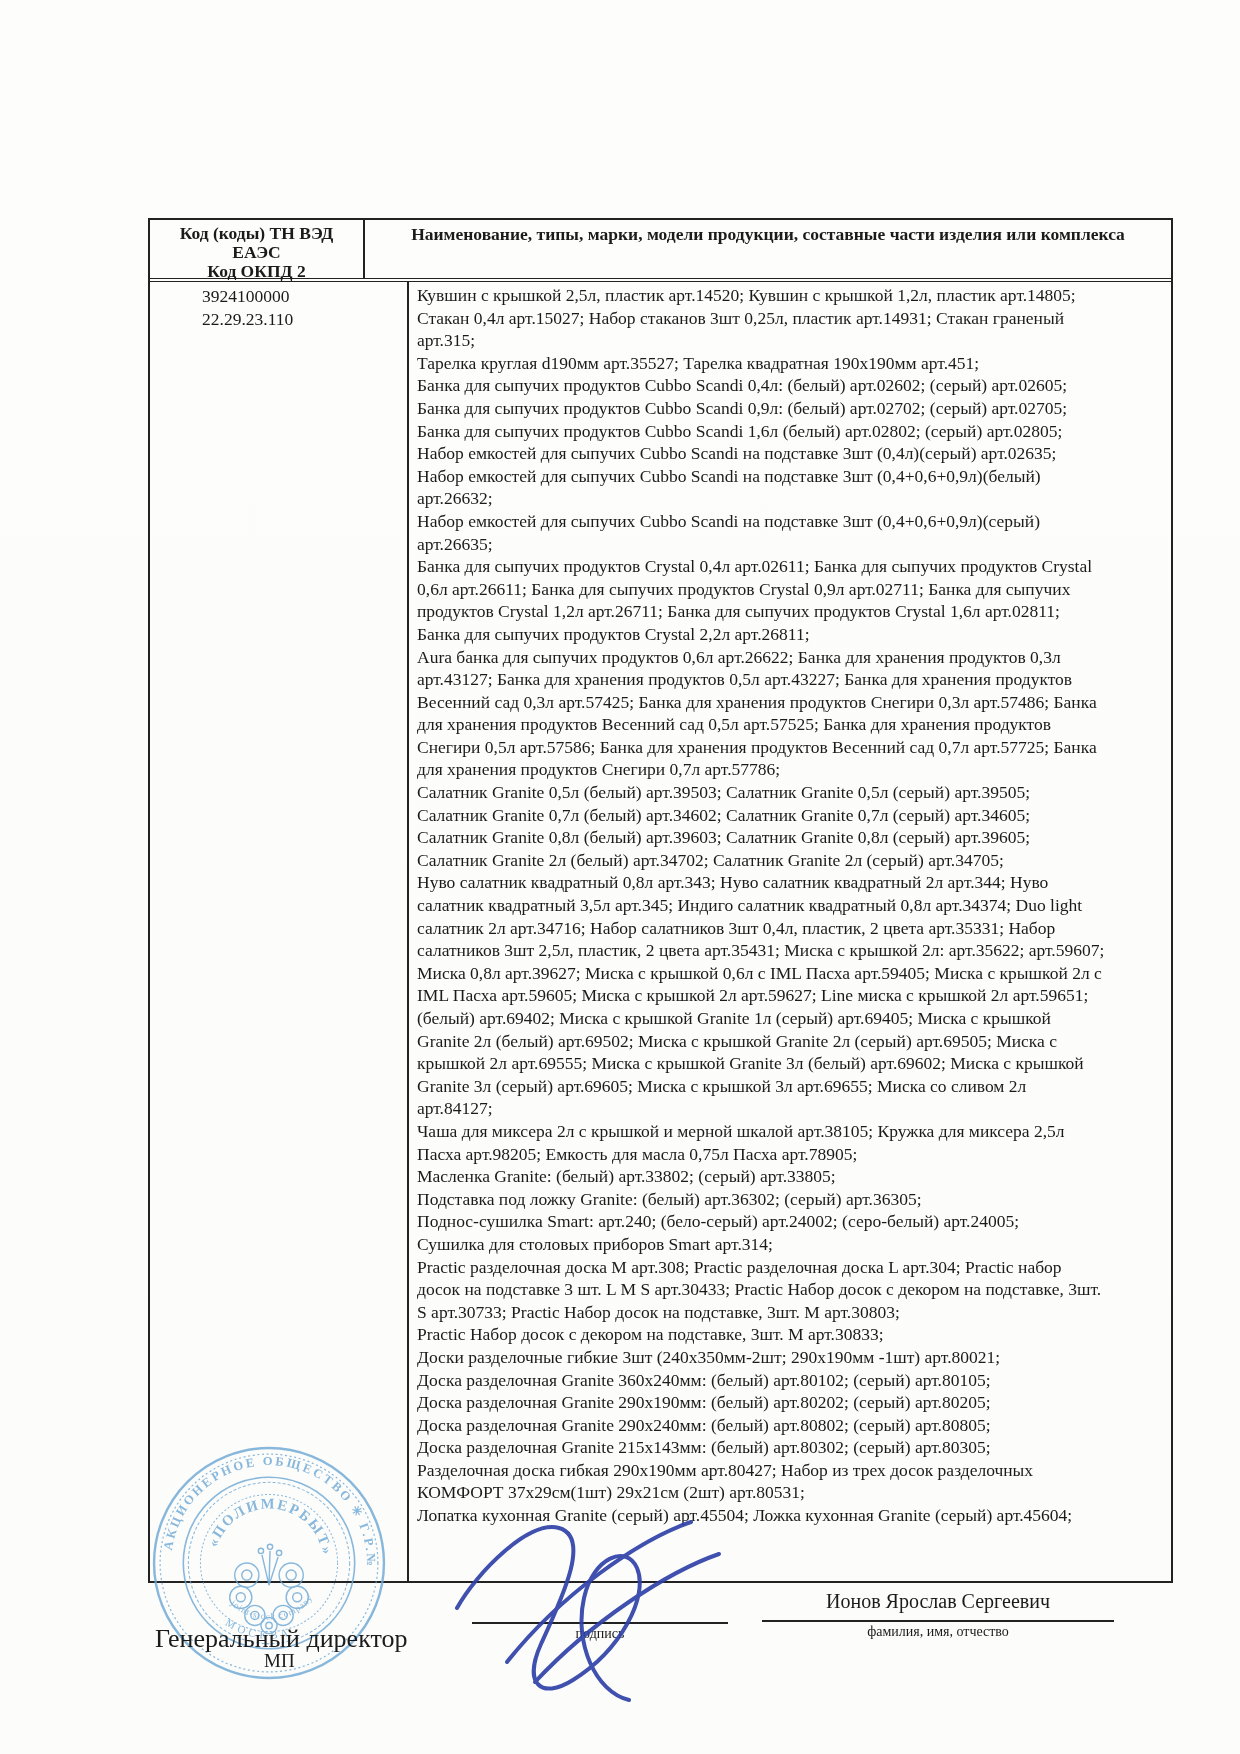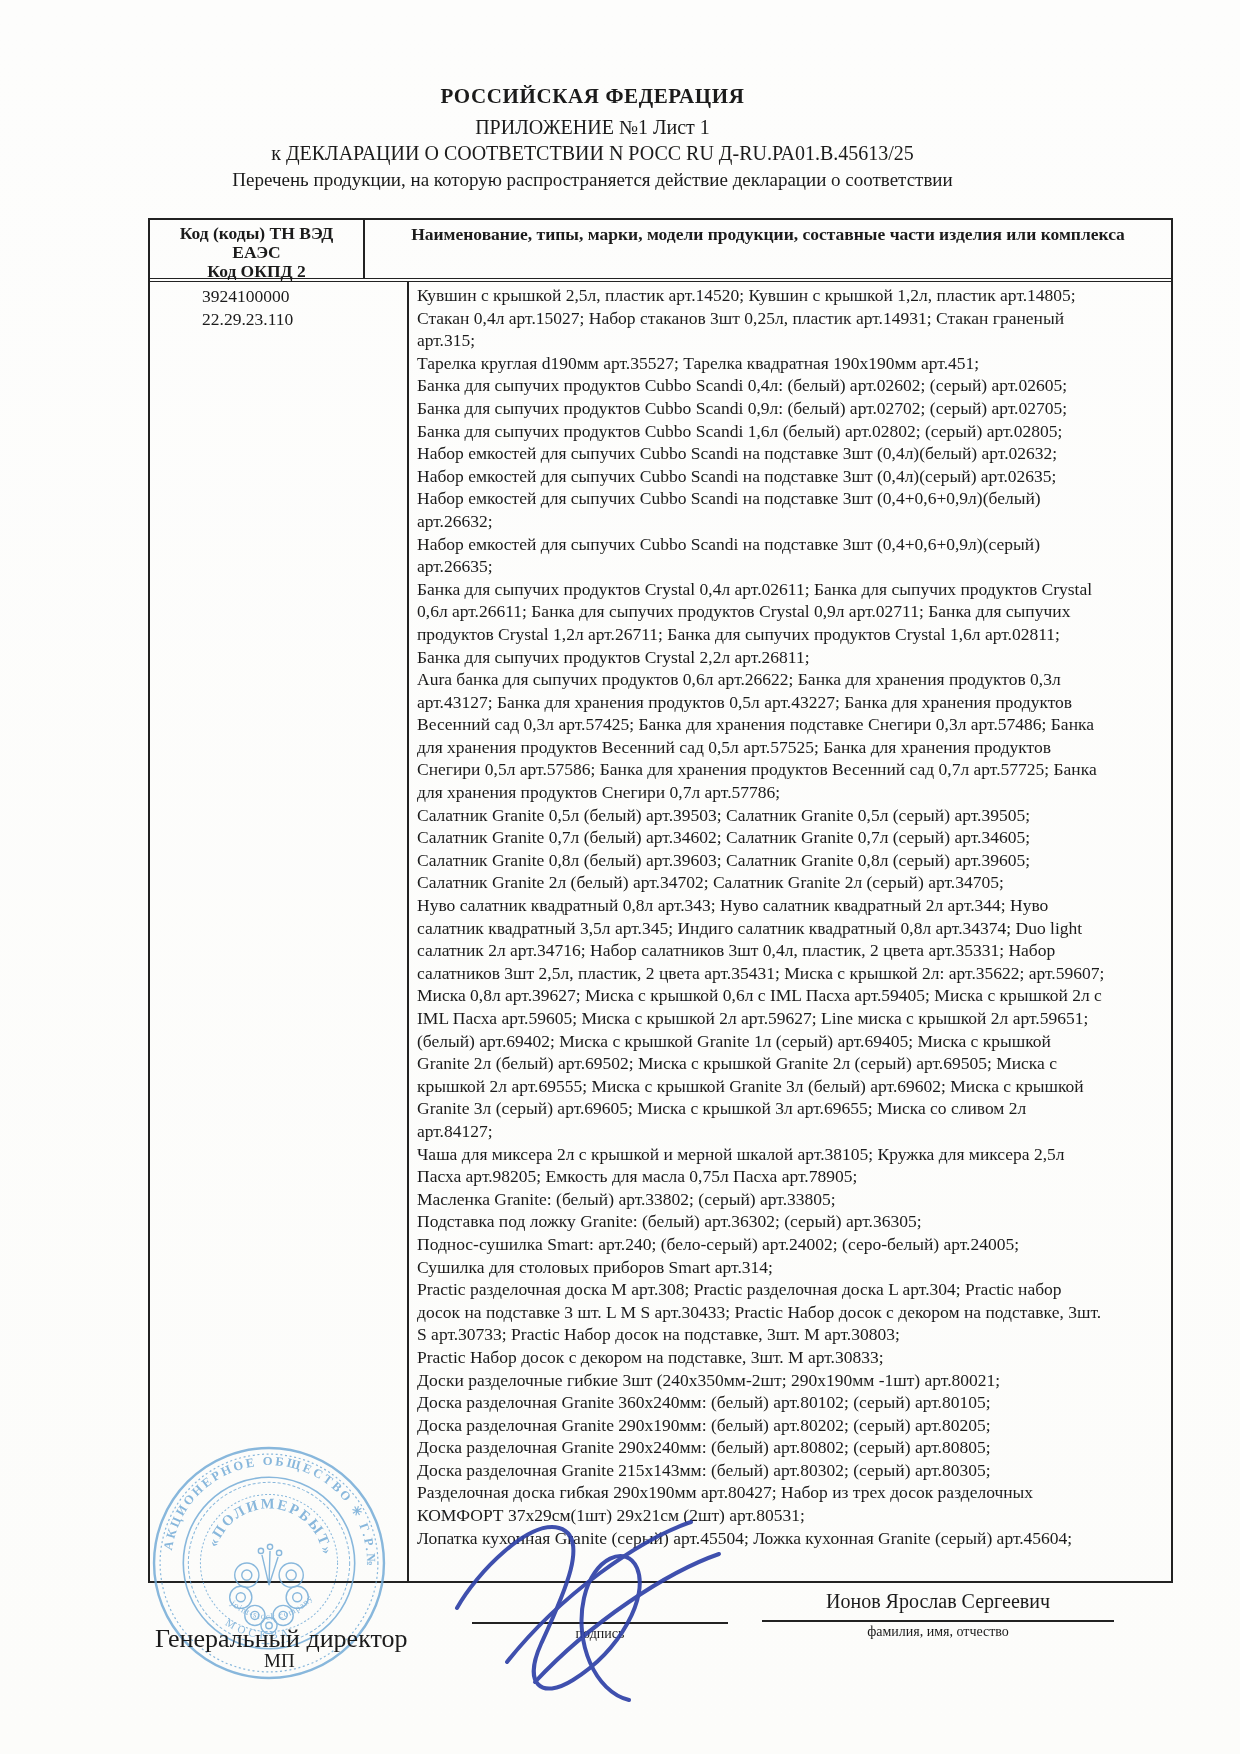--- a/index.html
+++ b/index.html
@@ -45,26 +45,20 @@
   .sign-caption{position:absolute;left:472px;top:1626px;width:256px;text-align:center;font-size:14px;z-index:2;}
   .director-name{position:absolute;left:762px;top:1590px;width:352px;text-align:center;font-size:20px;z-index:3;}
   .name-caption{position:absolute;left:762px;top:1624px;width:352px;text-align:center;font-size:14px;z-index:2;}
   .mp-label{position:absolute;left:230px;top:1650px;font-size:19px;z-index:3;margin-left:34px;}
 </style>
 </head>
 <body>
 
 <div class="page">
 
-  <div class="doc-header">
-    <div class="doc-title">РОССИЙСКАЯ ФЕДЕРАЦИЯ</div>
-    <div class="doc-sub">ПРИЛОЖЕНИЕ №1 Лист 1</div>
-    <div class="doc-sub2">к ДЕКЛАРАЦИИ О СООТВЕТСТВИИ N РОСС RU Д-RU.РА01.В.45613/25</div>
-    <div class="doc-list-title">Перечень продукции, на которую распространяется действие декларации о соответствии</div>
-  </div>
 
   <div class="ptable">
     <div class="thead">
       <div class="th col1">
           <div>Код (коды) ТН ВЭД</div>
           <div>ЕАЭС</div>
           <div>Код ОКПД 2</div>
         </div>
       <div class="th col2">Наименование, типы, марки, модели продукции, составные части изделия или комплекса</div>
     </div>
@@ -74,33 +68,32 @@
           <div>22.29.23.110</div>
         </div>
       <div class="td col2">
           <div>Кувшин с крышкой 2,5л, пластик арт.14520; Кувшин с крышкой 1,2л, пластик арт.14805;</div>
           <div>Стакан 0,4л арт.15027; Набор стаканов 3шт 0,25л, пластик арт.14931; Стакан граненый</div>
           <div>арт.315;</div>
           <div>Тарелка круглая d190мм арт.35527; Тарелка квадратная 190х190мм арт.451;</div>
           <div>Банка для сыпучих продуктов Cubbo Scandi 0,4л: (белый) арт.02602; (серый) арт.02605;</div>
           <div>Банка для сыпучих продуктов Cubbo Scandi 0,9л: (белый) арт.02702; (серый) арт.02705;</div>
           <div>Банка для сыпучих продуктов Cubbo Scandi 1,6л (белый) арт.02802; (серый) арт.02805;</div>
-          <div>Набор емкостей для сыпучих Cubbo Scandi на подставке 3шт (0,4л)(белый) арт.02632;</div>
           <div>Набор емкостей для сыпучих Cubbo Scandi на подставке 3шт (0,4л)(серый) арт.02635;</div>
           <div>Набор емкостей для сыпучих Cubbo Scandi на подставке 3шт (0,4+0,6+0,9л)(белый)</div>
           <div>арт.26632;</div>
           <div>Набор емкостей для сыпучих Cubbo Scandi на подставке 3шт (0,4+0,6+0,9л)(серый)</div>
           <div>арт.26635;</div>
           <div>Банка для сыпучих продуктов Crystal 0,4л арт.02611; Банка для сыпучих продуктов Crystal</div>
           <div>0,6л арт.26611; Банка для сыпучих продуктов Crystal 0,9л арт.02711; Банка для сыпучих</div>
           <div>продуктов Crystal 1,2л арт.26711; Банка для сыпучих продуктов Crystal 1,6л арт.02811;</div>
           <div>Банка для сыпучих продуктов Crystal 2,2л арт.26811;</div>
           <div>Aura банка для сыпучих продуктов 0,6л арт.26622; Банка для хранения продуктов 0,3л</div>
           <div>арт.43127; Банка для хранения продуктов 0,5л арт.43227; Банка для хранения продуктов</div>
-          <div>Весенний сад 0,3л арт.57425; Банка для хранения подставке Снегири 0,3л арт.57486; Банка</div>
+          <div>Весенний сад 0,3л арт.57425; Банка для хранения продуктов Снегири 0,3л арт.57486; Банка</div>
           <div>для хранения продуктов Весенний сад 0,5л арт.57525; Банка для хранения продуктов</div>
           <div>Снегири 0,5л арт.57586; Банка для хранения продуктов Весенний сад 0,7л арт.57725; Банка</div>
           <div>для хранения продуктов Снегири 0,7л арт.57786;</div>
           <div>Салатник Granite 0,5л (белый) арт.39503; Салатник Granite 0,5л (серый) арт.39505;</div>
           <div>Салатник Granite 0,7л (белый) арт.34602; Салатник Granite 0,7л (серый) арт.34605;</div>
           <div>Салатник Granite 0,8л (белый) арт.39603; Салатник Granite 0,8л (серый) арт.39605;</div>
           <div>Салатник Granite 2л (белый) арт.34702; Салатник Granite 2л (серый) арт.34705;</div>
           <div>Нуво салатник квадратный 0,8л арт.343; Нуво салатник квадратный 2л арт.344; Нуво</div>
           <div>салатник квадратный 3,5л арт.345; Индиго салатник квадратный 0,8л арт.34374; Duo light</div>
           <div>салатник 2л арт.34716; Набор салатников 3шт 0,4л, пластик, 2 цвета арт.35331; Набор</div>

